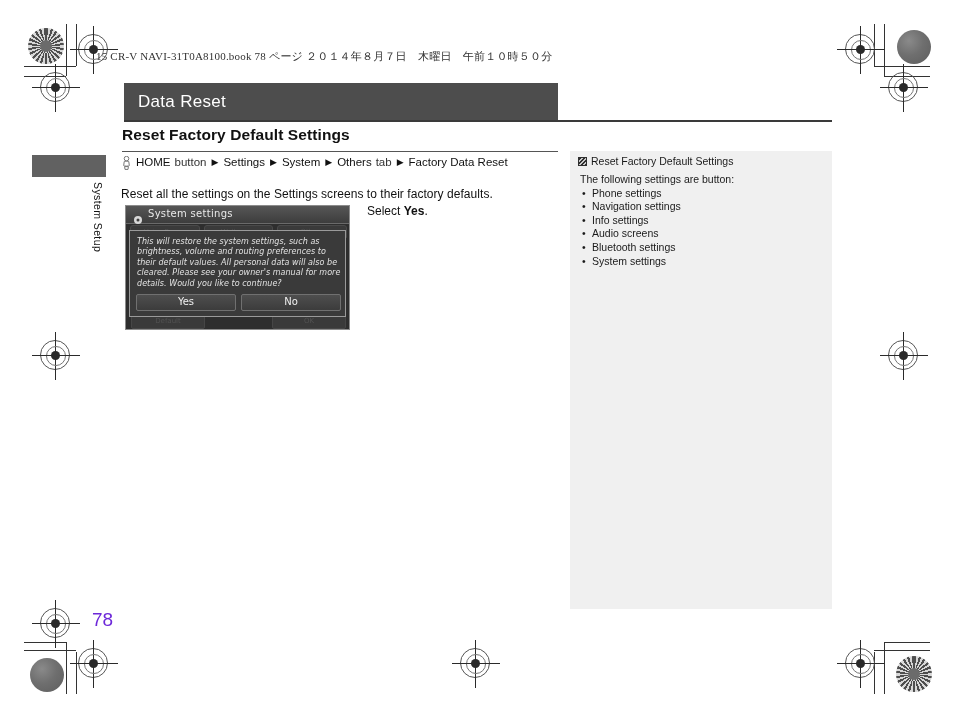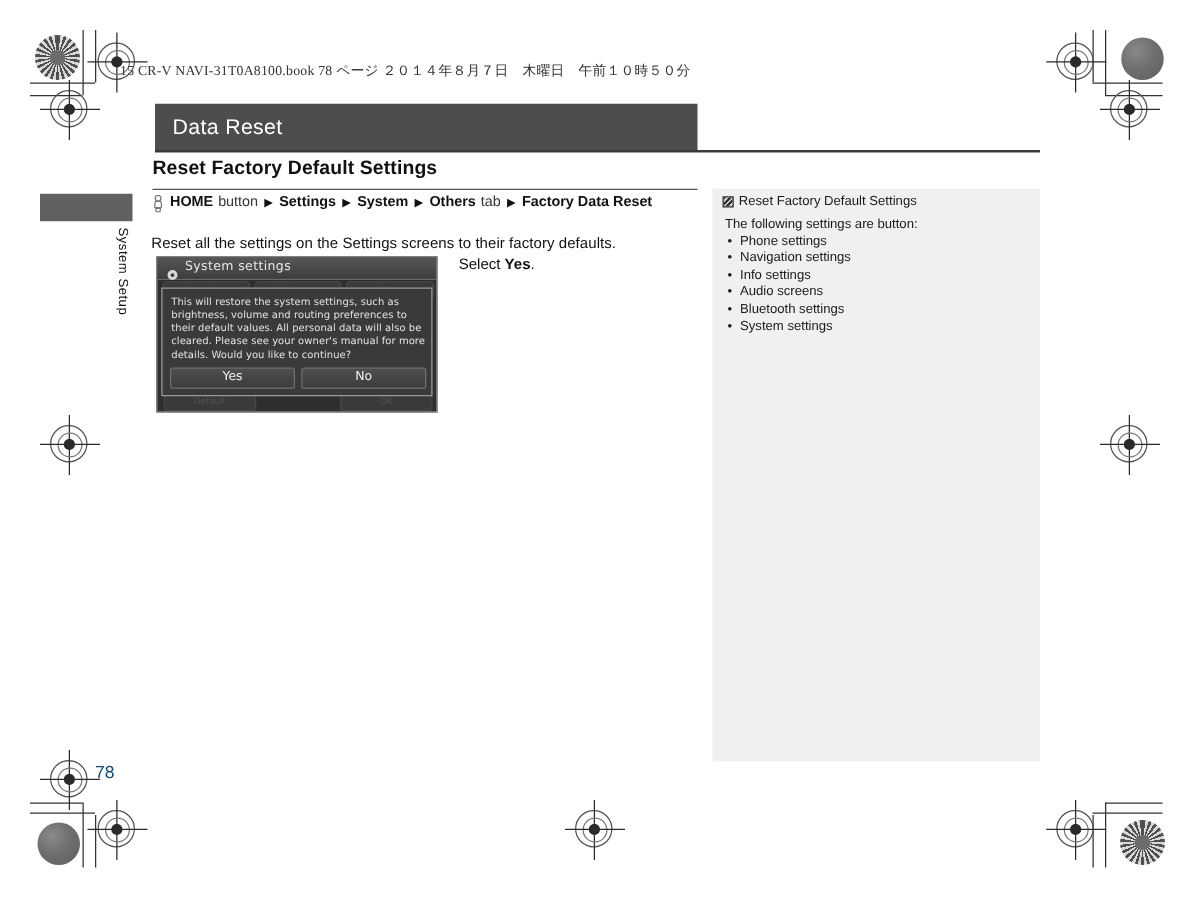--- a/index.html
+++ b/index.html
@@ -166,21 +166,21 @@
     position: absolute;
     left: 122px;
     top: 155px;
     font-size: 11.5px;
     color: #111;
     white-space: nowrap;
     display: flex;
     align-items: center;
     gap: 0px;
   }
-  .breadcrumb .bc-strong { font-weight: bold; }
+  .breadcrumb .bc-strong { font-weight: normal; }
   .breadcrumb .bc-plain  { font-weight: normal; color: #333; }
   .breadcrumb .bc-arrow  { font-size: 9px; color: #111; padding: 0 5px; }
   .hand-icon {
     display: inline-block;
     width: 9px;
     height: 14px;
     margin-right: 5px;
     position: relative;
     top: 1px;
   }
@@ -290,20 +290,21 @@
   }
   .dialog-msg {
     position: absolute;
     left: 7px;
     top: 6px;
     width: 204px;
     font-size: 8px;
     line-height: 10.4px;
     color: #e2e2e2;
     letter-spacing: 0.05px;
+    font-style: italic;
   }
   .dialog-buttons {
     position: absolute;
     left: 6px;
     bottom: 5px;
     width: 205px;
     display: flex;
     gap: 5px;
   }
   .dlg-btn {
@@ -367,24 +368,24 @@
     position: absolute;
     left: -10px;
     top: 0;
   }
   .note-body .para {
     margin-top: 13px;
   }
 
   .page-number {
     position: absolute;
-    left: 76px;
+    left: 92px;
     top: 609px;
-    font-size: 14px;
-    color: #0c4a6e;
+    font-size: 19px;
+    color: #6d28d9;
   }
 </style>
 </head>
 <body>
 
 <div>
 
   <div class="patch-hatch" style="left:28px; top:28px;">
       <div class="inner"></div>
     </div>

